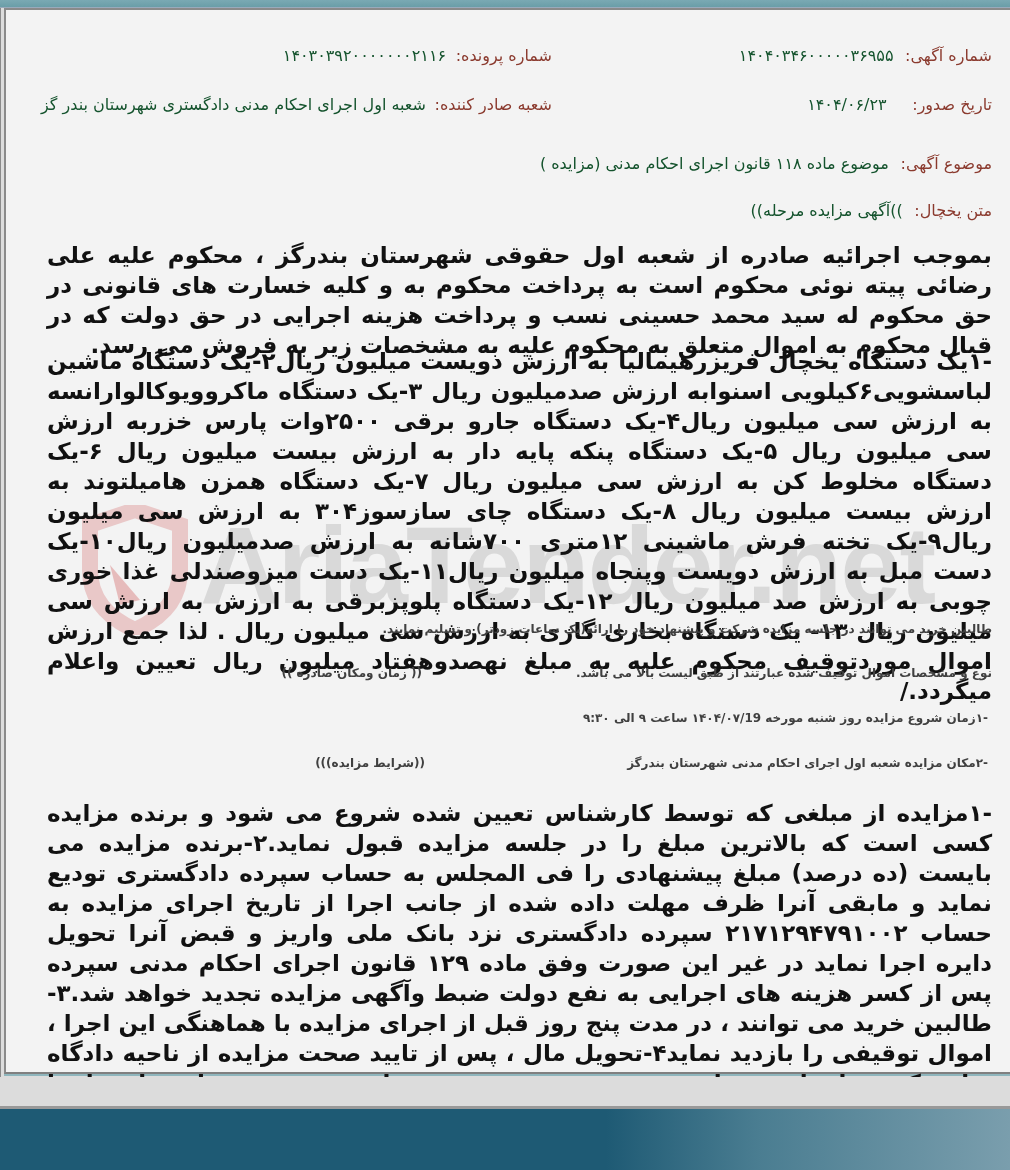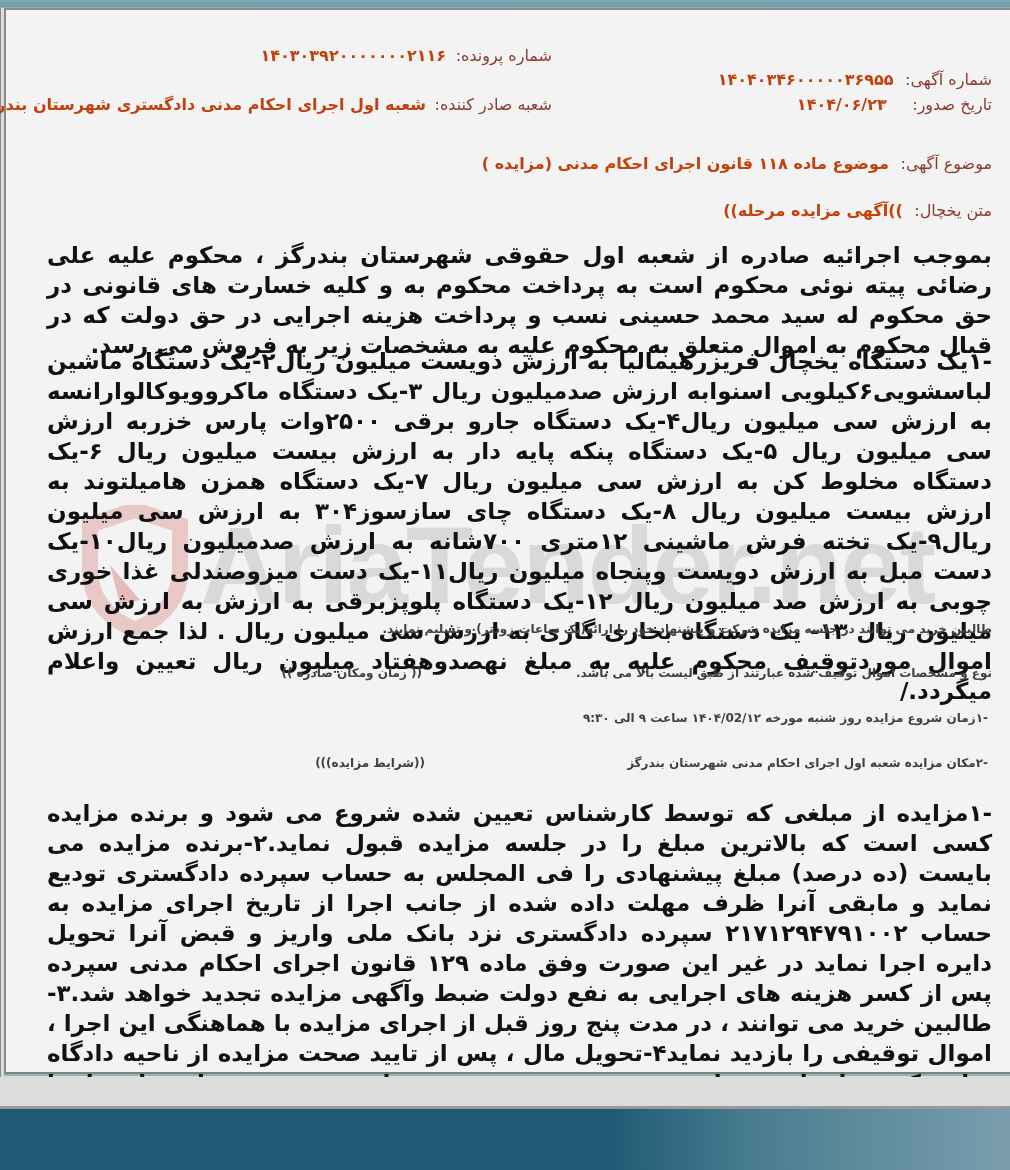--- a/index.html
+++ b/index.html
@@ -32,21 +32,21 @@
     position: absolute; left: 0; top: 1109px; width: 1010px; height: 61px;
     background: linear-gradient(to right, #1e5a74 0%, #1e5a74 60%, #4a7d91 75%, #7a9ead 100%);
   }
   .content {
     position: absolute; left: 0; top: 0; width: 1010px; direction: rtl;
   }
   .meta-row {
     position: absolute; font-size: 16px; font-weight: bold; white-space: nowrap; direction: rtl;
   }
   .lbl { color: #8b3a2e; font-weight: normal; }
-  .val { color: #c2410c; font-weight: bold; }
+  .val { color: #14532d; font-weight: normal; }
   .body-text {
     position: absolute; right: 18px; width: 945px; direction: rtl; text-align: justify;
     font-size: 23px; font-weight: bold; color: #111; line-height: 30px;
   }
   .para { margin: 0; text-align-last: right; }
   .line { position: absolute; right: 18px; font-size: 12px; font-weight: bold; color: #404040; white-space: nowrap; direction: rtl; }
   .watermark {
     position: absolute; left: 80px; top: 505px; width: 560px; height: 120px; pointer-events: none;
   }
   .wm-text {
@@ -69,21 +69,21 @@
 <div class="watermark">
   <svg class="wm-shield" viewBox="0 0 110 130">
     <path d="M55 5 L100 20 L100 65 Q100 105 55 125 Q10 105 10 65 L10 20 Z" fill="none" stroke="rgba(215,120,120,0.35)" stroke-width="16"></path>
     <path d="M30 60 L60 95 L40 100 Z" fill="rgba(215,120,120,0.45)"></path>
   </svg>
   <div class="wm-text">AriaTender.net</div>
 </div>
 
 <div class="content">
 
-  <div class="meta-row" style="right:18px; top:46px;margin-top:24px;">
+  <div class="meta-row" style="right:18px; top:46px;">
     <span class="lbl">شماره آگهی:</span>
     <span class="val" style="margin-right:6px;">۱۴۰۴۰۳۴۶۰۰۰۰۰۳۶۹۵۵</span>
   </div>
 
   <div class="meta-row" style="right:458px; top:46px;">
     <span class="lbl">شماره پرونده:</span>
     <span class="val" style="margin-right:4px;">۱۴۰۳۰۳۹۲۰۰۰۰۰۰۰۲۱۱۶</span>
   </div>
 
   <div class="meta-row" style="right:18px; top:95px;">
@@ -112,21 +112,21 @@
 
   <div class="body-text" style="top:346px;">
     <p class="para">-۱یک دستگاه یخچال فریزرهیمالیا به ارزش دویست میلیون ریال۲-یک دستگاه ماشین لباسشویی۶کیلویی اسنوابه ارزش صدمیلیون ریال  ۳-یک دستگاه ماکروویوکالوارانسه به ارزش سی میلیون ریال۴-یک دستگاه جارو برقی ۲۵۰۰وات پارس خزربه ارزش سی میلیون ریال ۵-یک دستگاه پنکه پایه  دار به ارزش بیست میلیون ریال ۶-یک دستگاه مخلوط کن به ارزش سی میلیون ریال ۷-یک دستگاه همزن هامیلتوند به ارزش بیست میلیون ریال ۸-یک دستگاه چای سازسوز۳۰۴ به ارزش سی میلیون ریال۹-یک تخته فرش  ماشینی ۱۲متری ۷۰۰شانه به ارزش صدمیلیون ریال۱۰-یک دست مبل به ارزش دویست وپنجاه میلیون ریال۱۱-یک دست میزوصندلی غذا خوری چوبی به ارزش صد میلیون ریال ۱۲-یک دستگاه پلوپزبرقی به ارزش به ارزش سی میلیون ریال ۱۳- یک دستگاه بخاری گازی به ارزش سی میلیون ریال . لذا جمع ارزش اموال موردتوقیف محکوم علیه  به مبلغ نهصدوهفتاد میلیون ریال تعیین واعلام میگردد./</p>
   </div>
 
   <div class="line" style="top:622px;">طالبین خرید می توانند در جلسه مزایده شرکت و پیشنهاد خود را ارائه(یک ساعات زودتر) و تسلیم نمایند.</div>
 
   <div class="line" style="top:666px;">نوع و مشخصات اموال توقیف شده عبارتند از طبق لیست بالا می باشد.</div>
   <div class="line" style="top:666px; right:588px;">(( زمان ومکان صادره ))</div>
 
-  <div class="line" style="top:711px; right:22px;">-۱زمان شروع مزایده روز شنبه مورخه ۱۴۰۴/02/۱۲  ساعت ۹ الی ۹:۳۰</div>
+  <div class="line" style="top:711px; right:22px;">-۱زمان شروع مزایده روز شنبه مورخه ۱۴۰۴/۰۷/19  ساعت ۹ الی ۹:۳۰</div>
 
   <div class="line" style="top:756px; right:22px;">-۲مکان مزایده شعبه اول اجرای احکام مدنی شهرستان بندرگز</div>
   <div class="line" style="top:756px; right:585px;">((شرایط مزایده)))</div>
 
   <div class="body-text" style="top:798px;">
     <p class="para">-۱مزایده از مبلغی که توسط کارشناس تعیین شده شروع می شود و برنده مزایده کسی است که بالاترین مبلغ را در جلسه مزایده قبول نماید.۲-برنده مزایده می بایست (ده درصد) مبلغ پیشنهادی را فی المجلس به حساب سپرده دادگستری تودیع نماید و مابقی آنرا ظرف مهلت داده شده از جانب اجرا از تاریخ اجرای مزایده به حساب ۲۱۷۱۲۹۴۷۹۱۰۰۲ سپرده دادگستری نزد بانک ملی واریز و قبض آنرا تحویل دایره اجرا نماید در غیر این صورت وفق ماده ۱۲۹ قانون اجرای احکام مدنی سپرده پس از کسر هزینه های اجرایی به نفع دولت ضبط وآگهی مزایده تجدید خواهد شد.۳-طالبین خرید می توانند ، در مدت پنج روز قبل از اجرای مزایده با هماهنگی این اجرا ، اموال توقیفی را بازدید نماید۴-تحویل مال ، پس از تایید صحت مزایده از ناحیه دادگاه صادر کننده اجراییه خواهد بود و در صورت عدم تایید صحت ، مزایده این اجرا مسُولیتی در رابطه با خرید ندارد و فقط مبلغ تودیع شده عودت خواهد شد.۵-مزایده با حضور نماینده دادستان عمومی و انقلاب بندرگز انجام خواهد شد .</p>
   </div>
 </div>
 
 <div class="bottom-area"></div>

